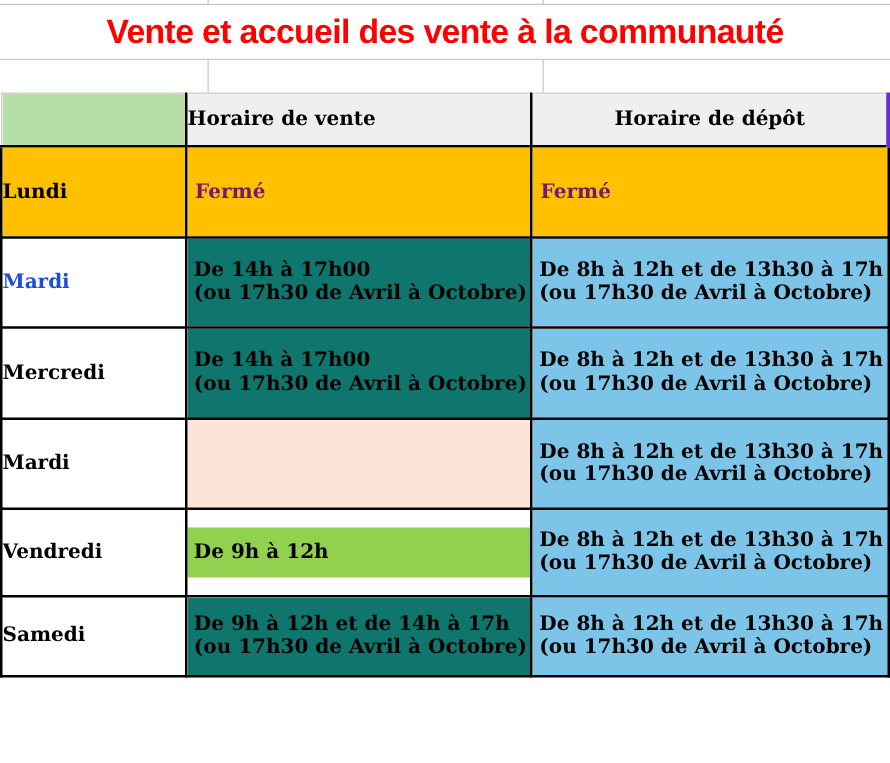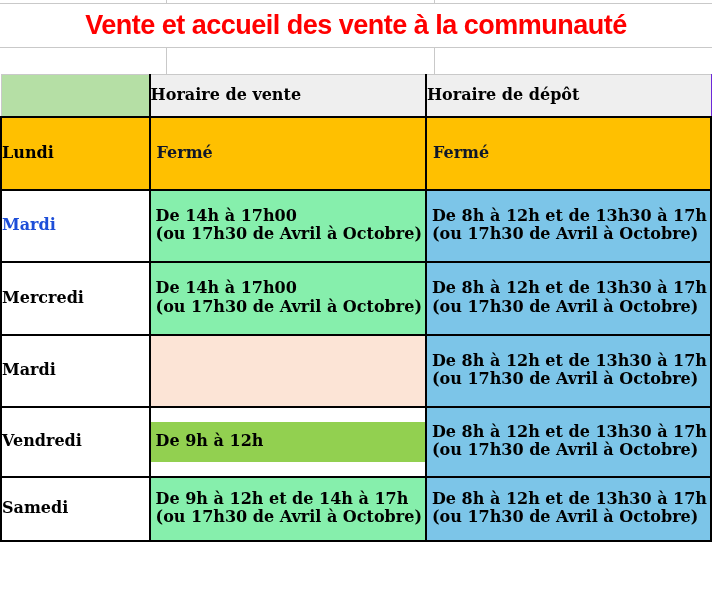--- a/index.html
+++ b/index.html
@@ -34,33 +34,33 @@
     padding:0;vertical-align:middle;
     font-size:16px;line-height:1.15;color:#000000;
     overflow:hidden;
   }
   tr.h42{height:42px}tr.h73{height:73px}tr.h72{height:72px}
   tr.h70{height:70px}tr.h75{height:64px}tr.h53{height:53px}
 
   
   tr.hdr-row td{border-top:1px solid #c9c9c9;border-bottom:2px solid #000;}
   tr.hdr-row td:first-child{border-left:1px solid #c9c9c9;background:#b5dfa5;}
-  tr.hdr-row td:last-child{border-right:1px solid #6d28d9;}
+  tr.hdr-row td:last-child{border-right:3px solid #6d28d9;text-align:center;}
   .hdr{background:#efefef;font-size:23px;padding-left:5px;white-space:nowrap;}
   .hdr-vente{color:#4ea72e;}
   .hdr-depot{color:#5b9bd5;}
 
   .day{ text-align:left;font-size:26px;background:#ffffff;margin-left:40px;}
   .day-mardi{color:#1d4ed8;}
   .orange{background:#ffc000;}
-  .green{background:#86efac;}
+  .green{background:#0f766e;}
   .blue{background:#7cc5e8;}
   .pink{background:#fce4d6;}
 
-  .closed{color:#0f172a;padding-left:6px;font-size:16px;white-space:nowrap;}
+  .closed{color:#701a75;padding-left:6px;font-size:16px;white-space:nowrap;}
 
   td.p0{vertical-align:top;}
   .lines{
     height:100%;box-sizing:border-box;
     display:flex;flex-direction:column;justify-content:space-between;
     padding:8px 3px 9px 5px;white-space:nowrap;
   }
   .band{
     height:40px;background:#92d050;
     display:flex;align-items:center;

